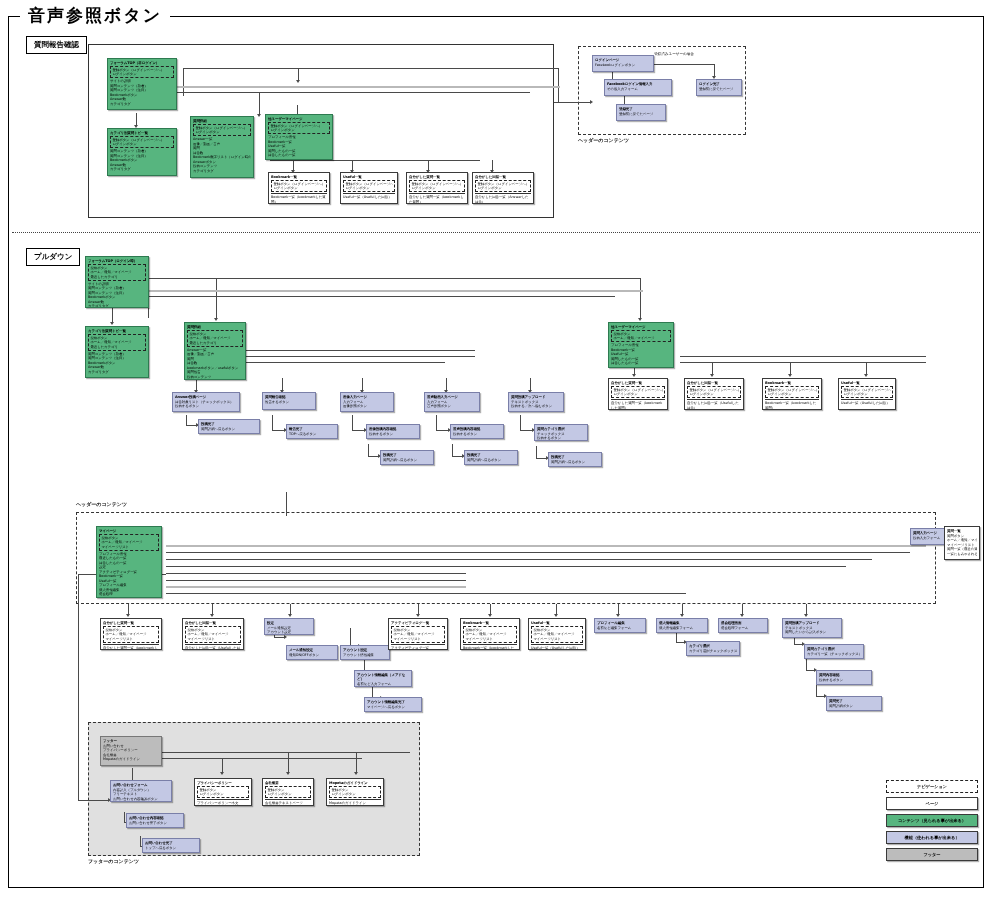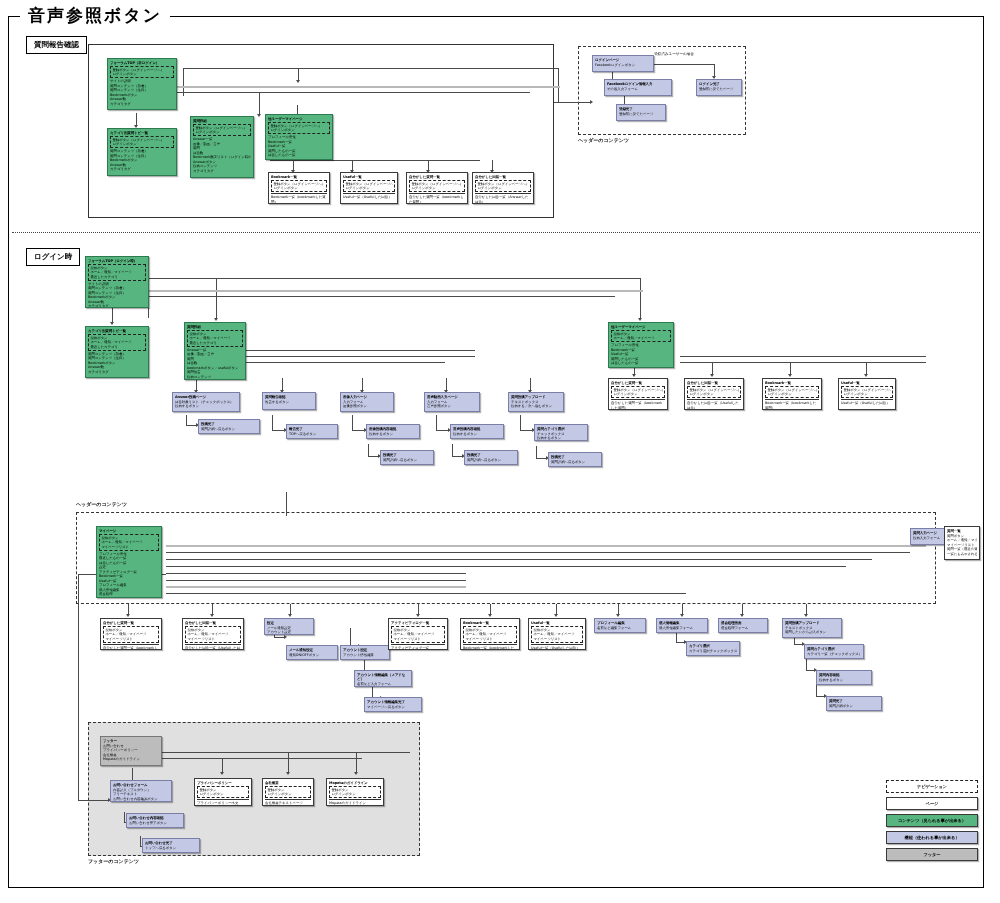--- a/index.html
+++ b/index.html
@@ -59,21 +59,21 @@
               box-shadow:1.2px 1.2px 0 rgba(0,0,0,.30);}
   #legend .lg.nav{border:1px dashed #222;box-shadow:none;background:#fff;}
 </style>
 </head>
 <body>
 
 <div id="frame"></div>
 <div id="frame-title">音声参照ボタン</div>
 
 <div class="section-tag" style="left:26px;top:36px;">質問報告確認</div>
-<div class="section-tag" style="left:26px;top:248px;">ログイン時</div>
+<div class="section-tag" style="left:26px;top:248px;">プルダウン</div>
 
 <div class="divider" style="left:12px;top:232px;width:968px;"></div>
 
 <div class="group-solid" style="left:88px;top:44px;width:466px;height:174px;"></div>
 <div class="group-dash" style="left:578px;top:46px;width:168px;height:89px;"></div>
 <div class="group-label" style="left:578px;top:137px;">ヘッダーのコンテンツ</div>
 
 <div class="group-dash" style="left:76px;top:512px;width:860px;height:92px;"></div>
 <div class="group-label" style="left:76px;top:501px;">ヘッダーのコンテンツ</div>
 

